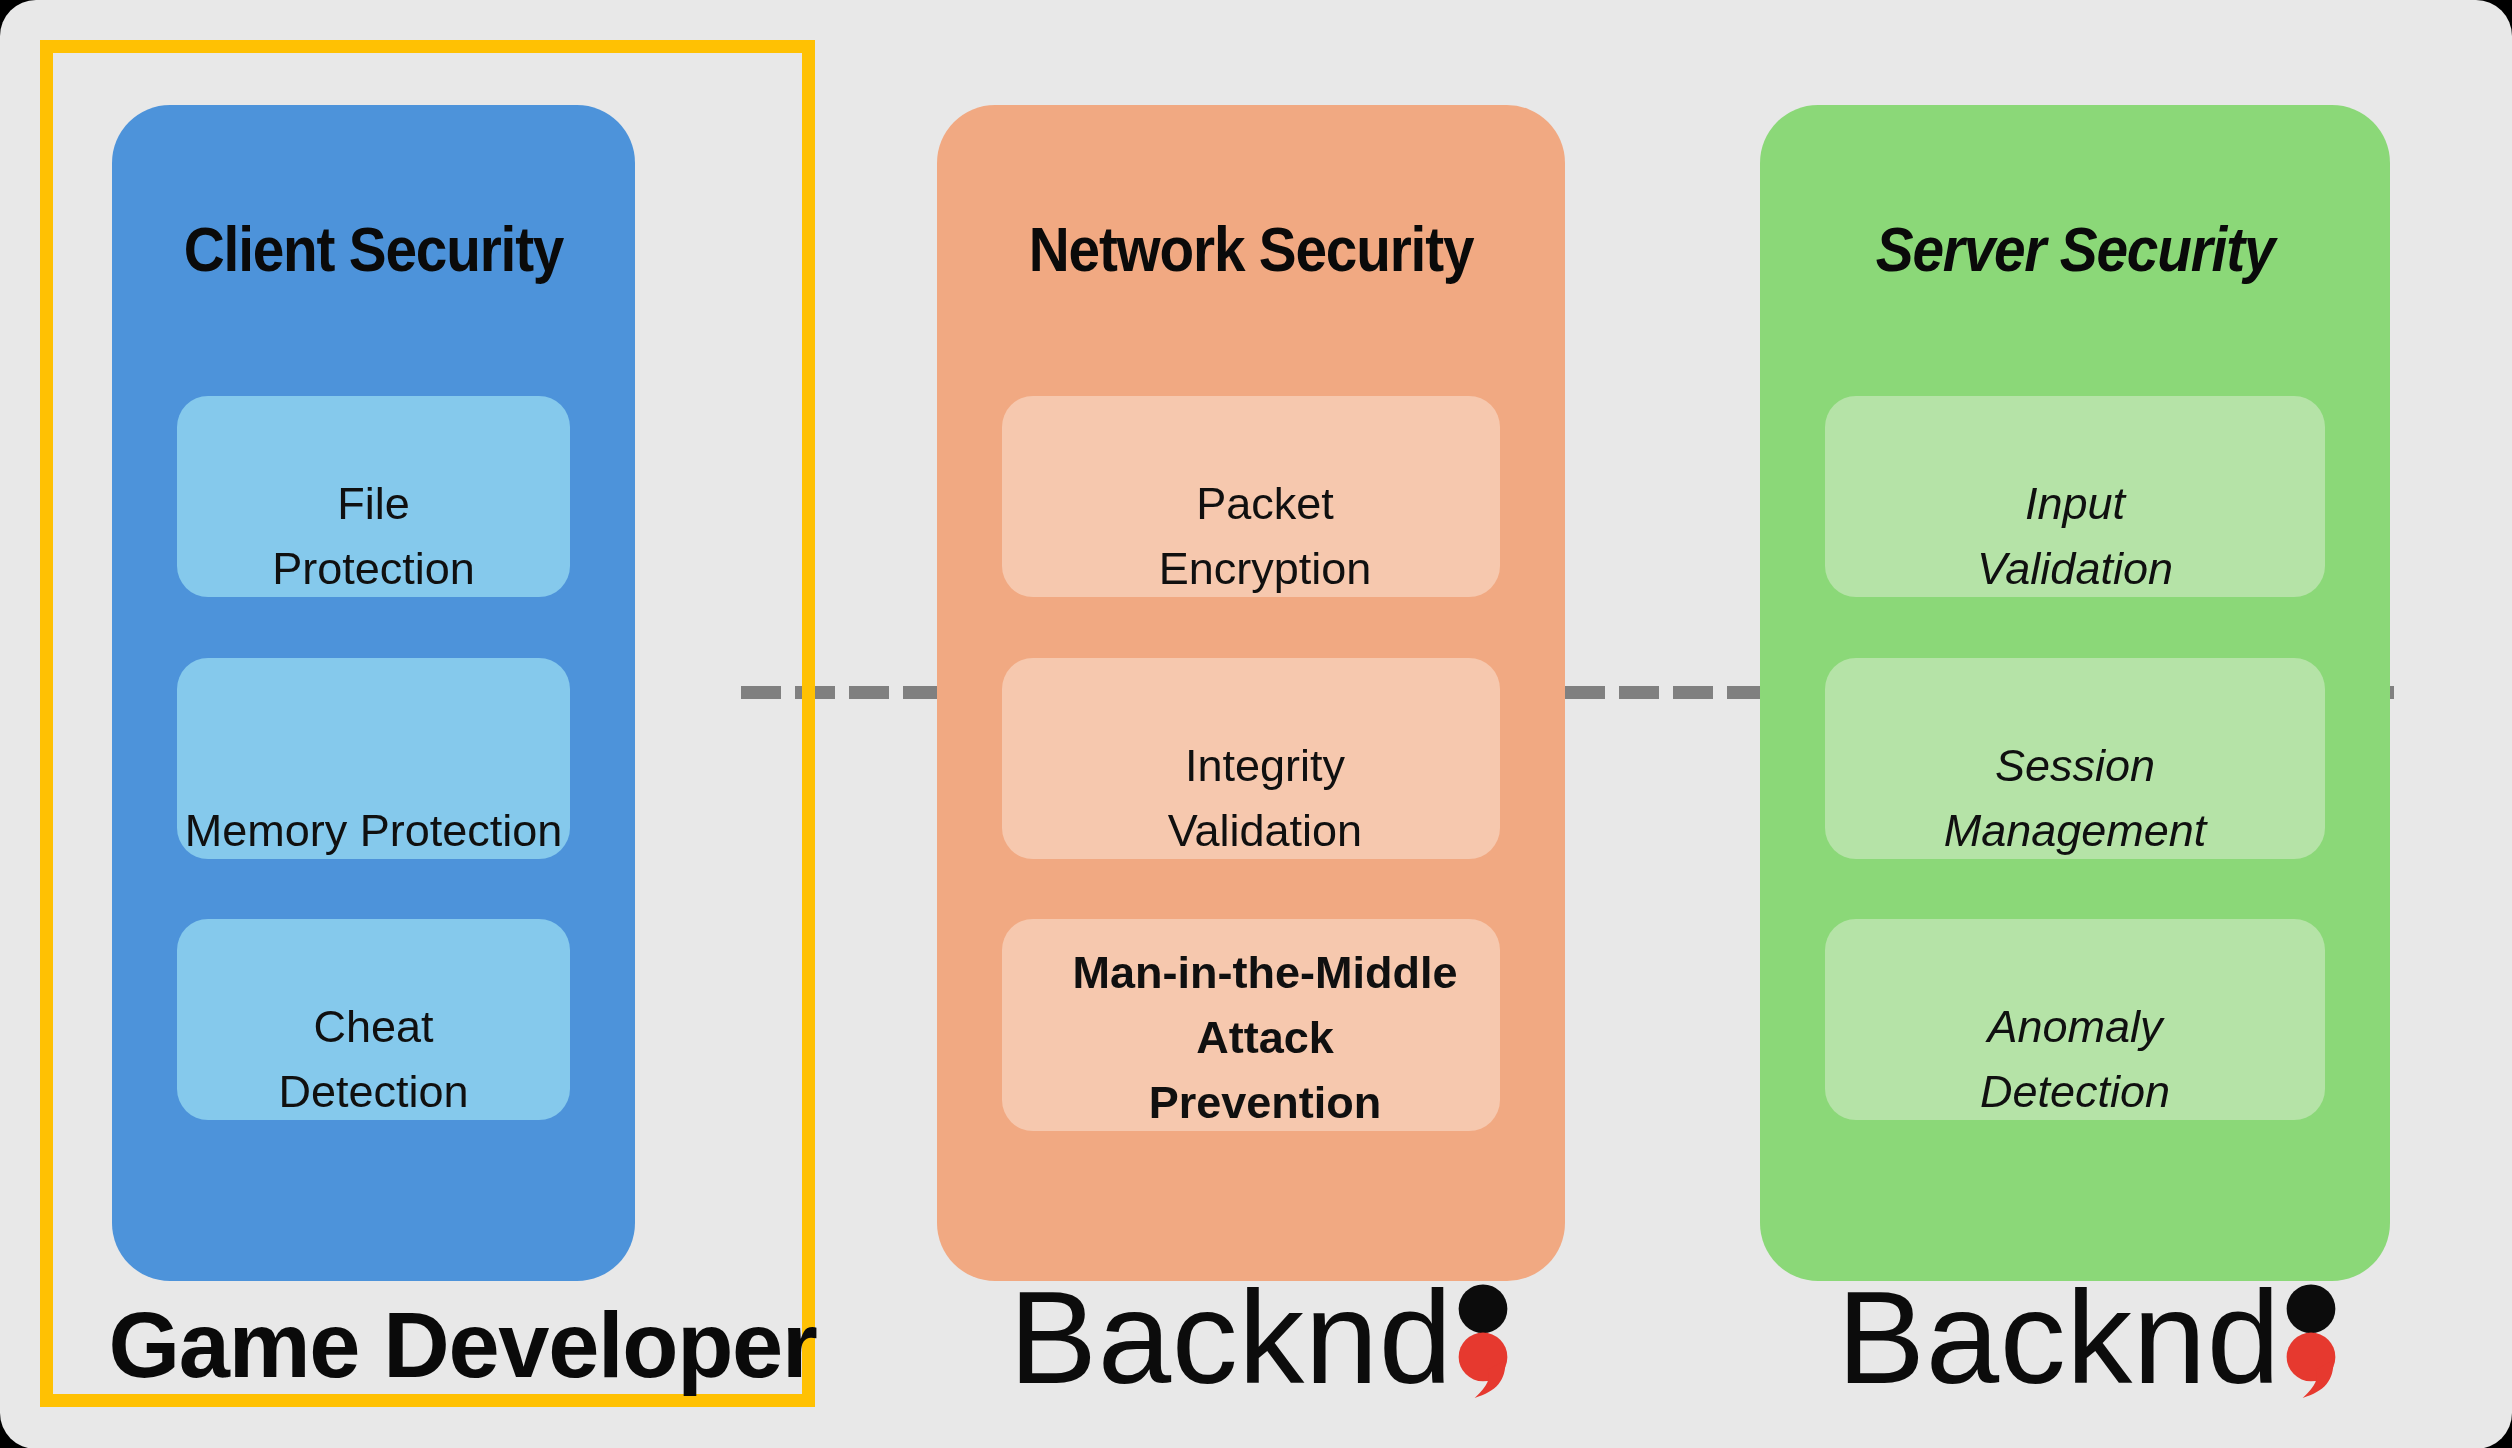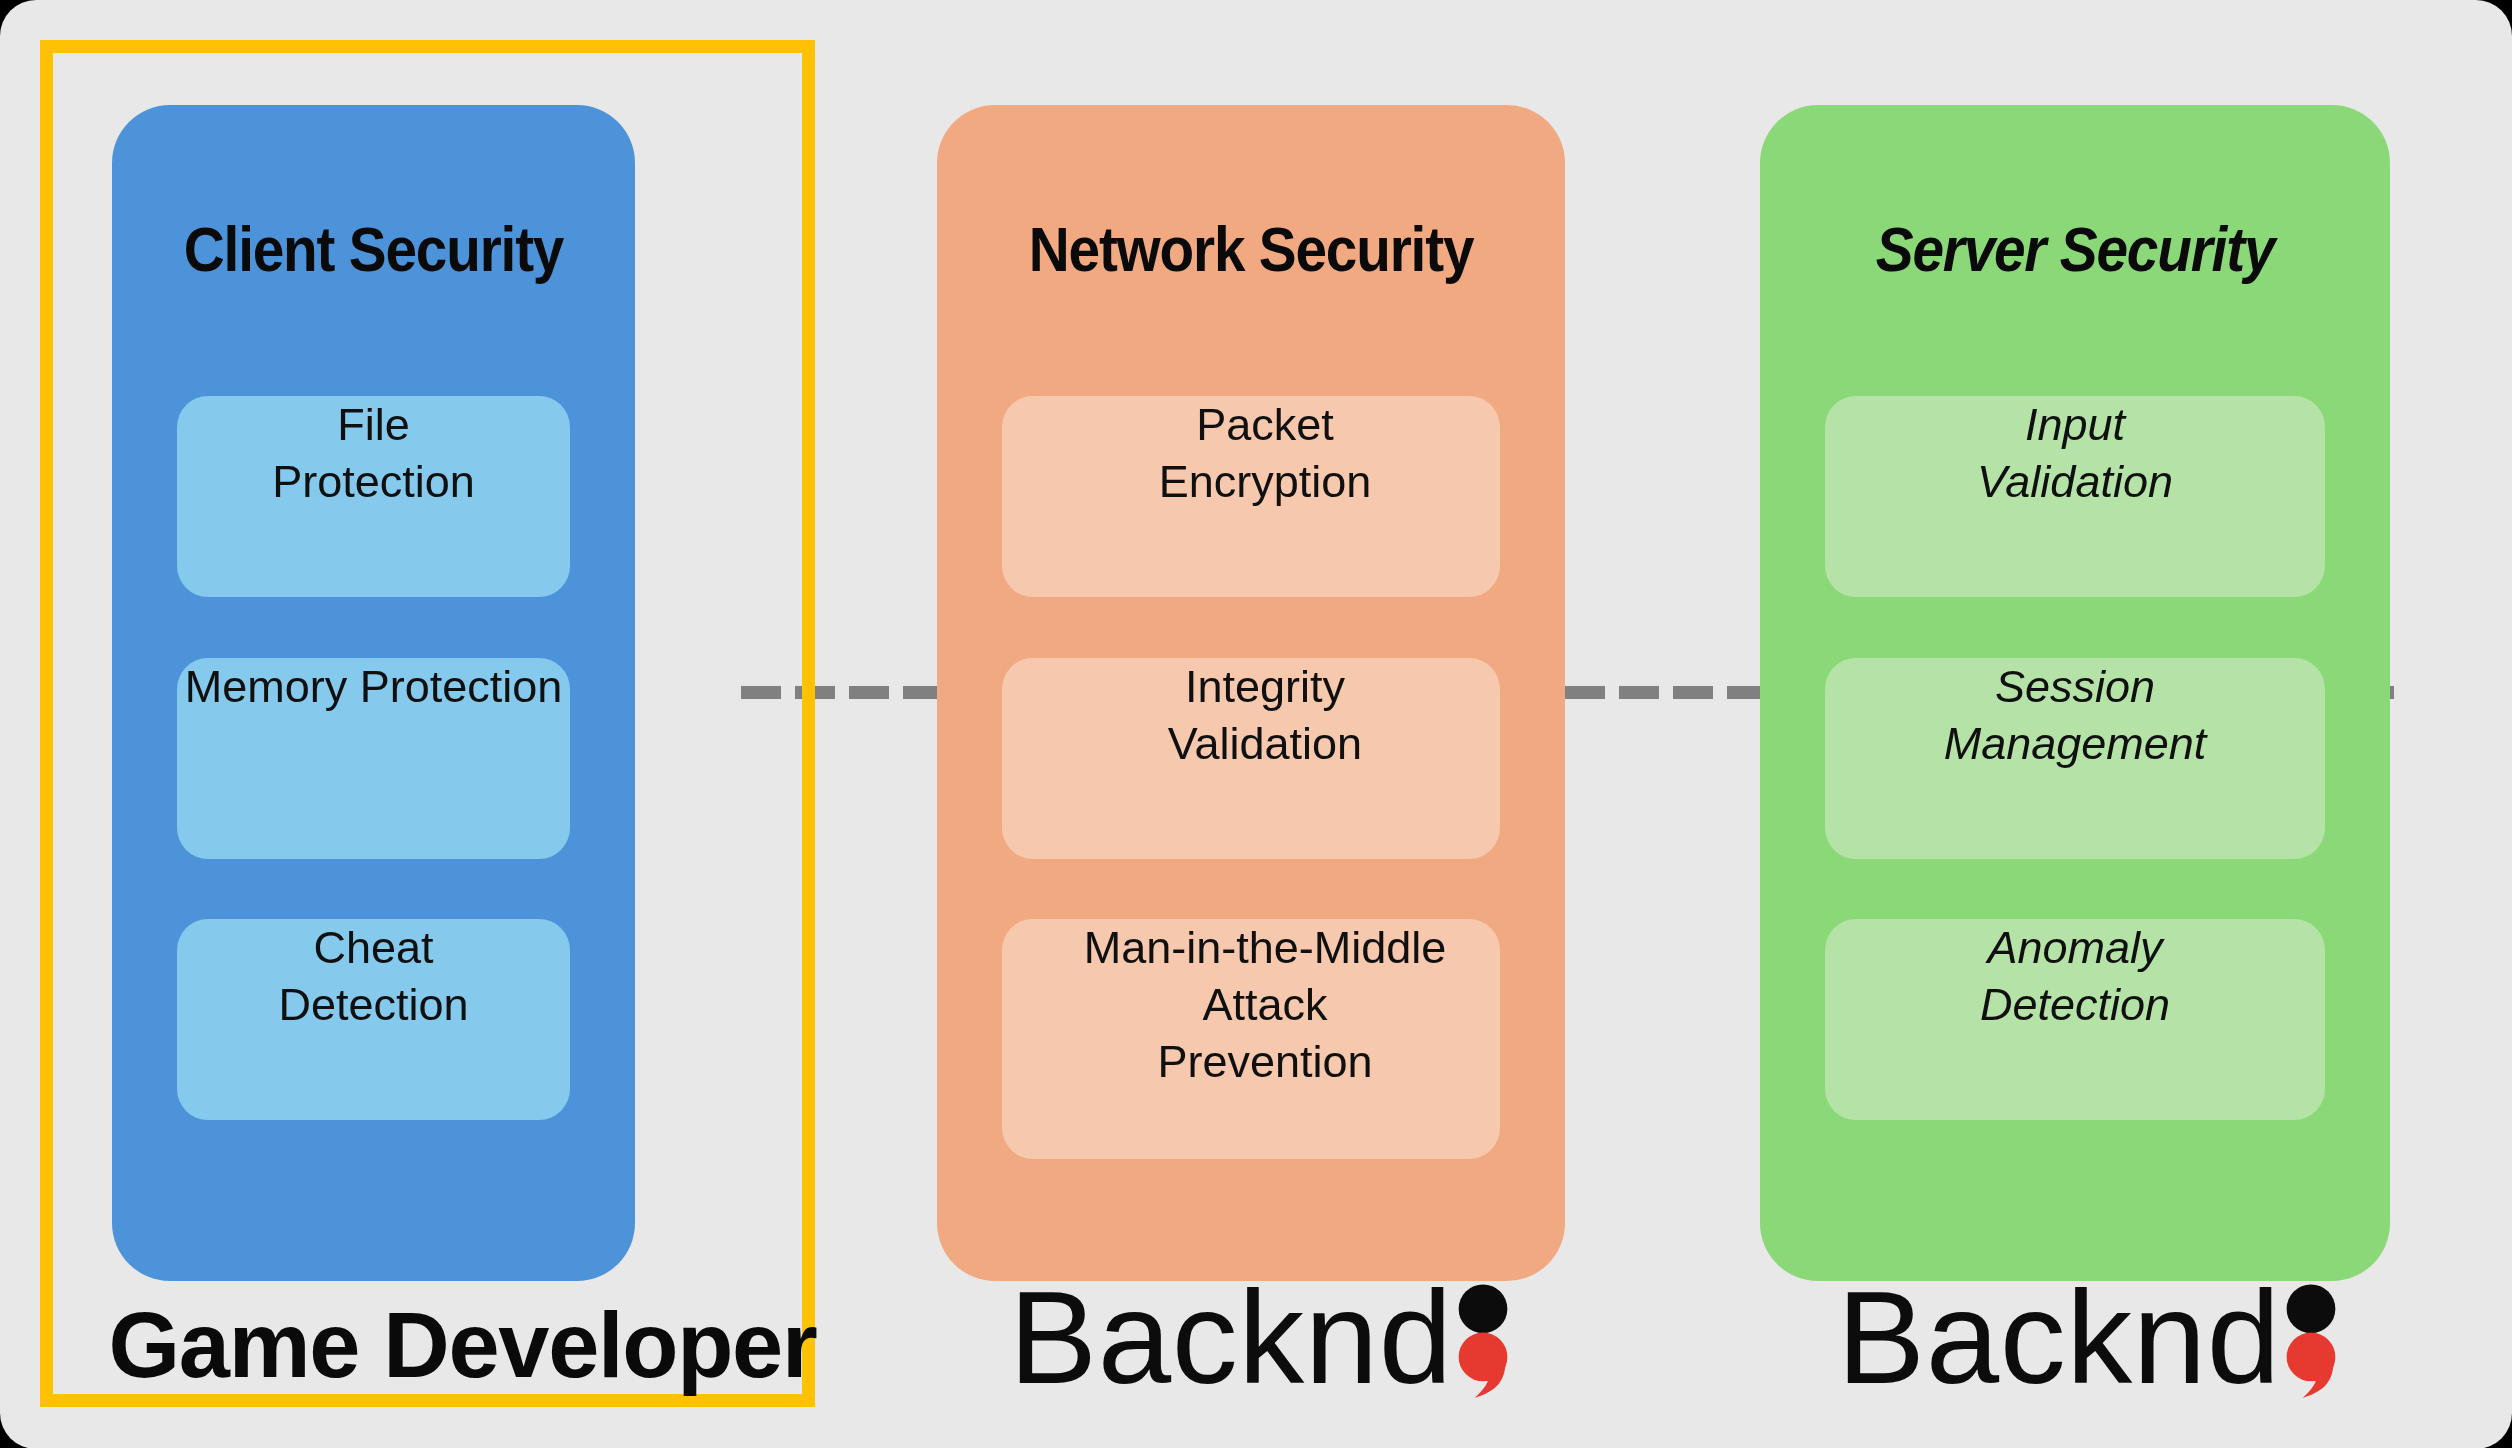--- a/index.html
+++ b/index.html
@@ -66,30 +66,31 @@
     transform: scaleX(0.9);
   }
 
   .sub {
     position: absolute;
     left: 65px; right: 65px;
     border-radius: 31px;
     display: flex;
     flex-direction: column;
     align-items: center;
-    justify-content: flex-start;
+    justify-content: flex-end;
     text-align: center;
     font-size: 45px;
     line-height: 1.27;
     color: #101010;
+    gap: 8px;
   }
   .sub.s1 { top: 291px;  height: 201px; }
   .sub.s2 { top: 553px;  height: 201px; }
   .sub.s3 { top: 814px; height: 201px; }
-  .col-orange .sub.s3 { height: 240px; }
+  .col-orange .sub.s3 { height: 212px; font-weight: bold; }
 
   .col-blue   .sub { background: var(--client-blue-light, #85c9ec); }
   .col-orange .sub { background: var(--network-orange-light, #f6c8ae); padding-left: 28px; }
   .col-green  .sub { background: var(--server-green-light, #b5e3a7); }
 
   
   .owner-label {
     position: absolute;
     left: 57px; top: 1291px;
     width: 811px; height: 108px;

